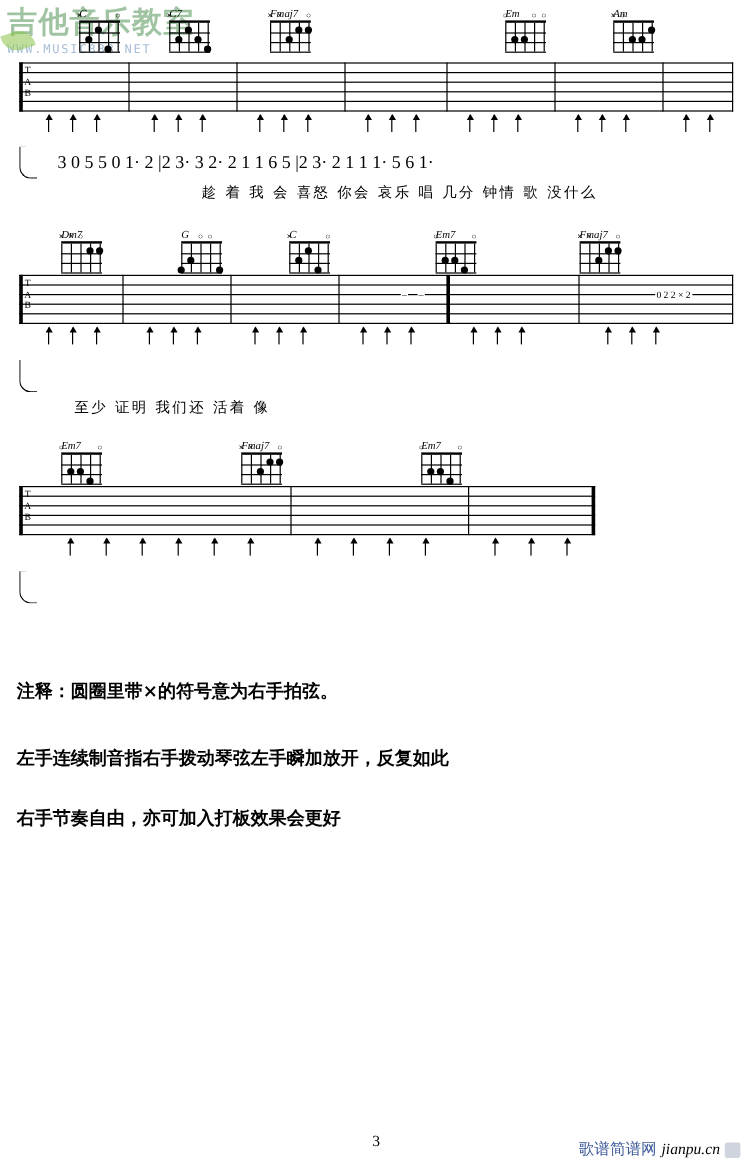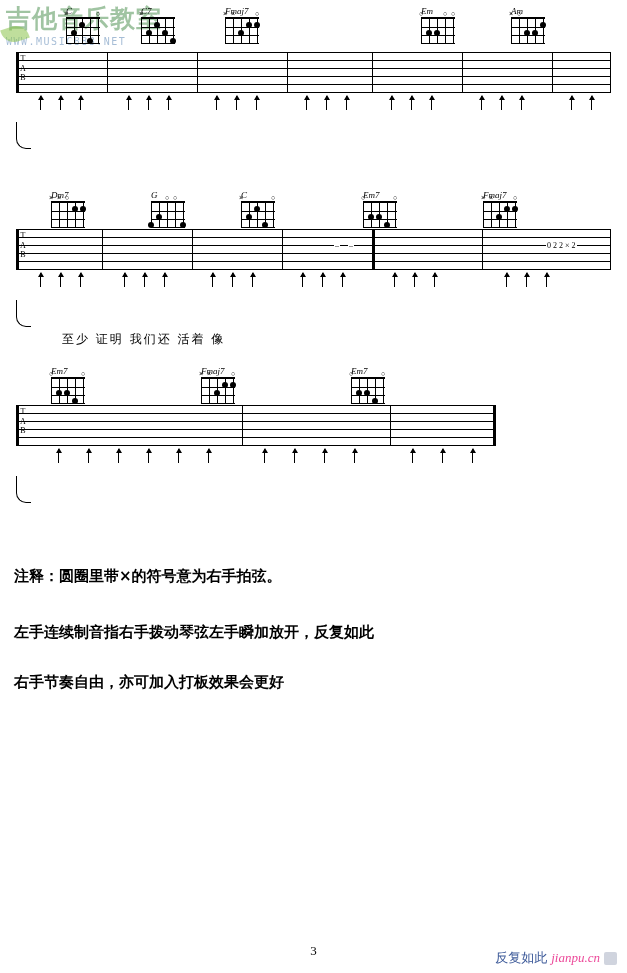--- a/index.html
+++ b/index.html
@@ -31,21 +31,21 @@
     border-radius:0 14px 0 14px;background:#8bc34a;opacity:.55;
     transform:rotate(-18deg);
   }
 
   
   .wm-bot{
     position:absolute;right:10px;bottom:6px;
     display:flex;align-items:center;gap:4px;
   }
   .wm-bot .cn{font-size:13px;color:#3d5a99;font-family:"DejaVu Sans",sans-serif;}
-  .wm-bot .en{font-size:13px;color:#ec4899;font-style:italic;font-family:"Liberation Serif",serif;}
+  .wm-bot .en{font-size:13px;color:#000000;font-style:italic;font-family:"Liberation Serif",serif;}
   .wm-bot .dotbox{width:13px;height:13px;background:#d0d4de;border-radius:2px;}
 
   
   .chord{position:absolute;width:40px;}
   .chord .cname{
     font-size:9px;font-family:"Liberation Serif",serif;font-style:italic;
     text-align:left;margin-left:3px;line-height:10px;height:11px;
   }
   .grid{
     position:relative;width:34px;height:26px;margin-left:3px;
@@ -246,20 +246,22 @@
     <div class="arrowup" style="left:395px;top:44px;height:14px;"></div>
     <div class="arrowup" style="left:415px;top:44px;height:14px;"></div>
     <div class="arrowup" style="left:465px;top:44px;height:14px;"></div>
     <div class="arrowup" style="left:485px;top:44px;height:14px;"></div>
     <div class="arrowup" style="left:505px;top:44px;height:14px;"></div>
     <div class="arrowup" style="left:555px;top:44px;height:14px;"></div>
     <div class="arrowup" style="left:575px;top:44px;height:14px;"></div>
   </div>
 
   <div class="sysbrace" style="left:16px;top:122px;width:14px;height:26px;"></div>
+  <div class="notes" style="left:48px;top:128px;">3   0 5 5 0 1· 2 |2 3· 3 2· 2 1  1 6 5 |2 3· 2 1 1 1· 5 6 1·</div>
+  <div class="lyrics" style="left:168px;top:152px;letter-spacing:2px;">趁  着 我 会   喜怒  你会   哀乐  唱 几分   钟情  歌   没什么</div>
 
   <div class="chord" style="left:48px;top:190px;">
     <div class="cname">Dm7</div>
     <div class="grid">
       <div class="v" style="left:0"></div>
         <div class="v" style="left:8px"></div>
         <div class="v" style="left:16px"></div>
         <div class="v" style="left:24px"></div>
         <div class="v" style="left:32px"></div>
       <div class="h" style="top:8px"></div>
@@ -493,18 +495,18 @@
   <div class="note-blk" style="top:566px;">
     <div class="note-line first">注释：圆圈里带×的符号意为右手拍弦。</div>
   </div>
   <div class="note-blk" style="top:672px;">
     <div class="note-line">右手节奏自由，亦可加入打板效果会更好</div>
   </div>
 
   <div class="pageno">3</div>
 
   <div class="wm-bot">
-    <span class="cn">反复如此</span>
+    <span class="cn">歌谱简谱网</span>
     <span class="en">jianpu.cn</span>
     <span class="dotbox"></span>
   </div>
 
 </div>
 
 </body></html>

